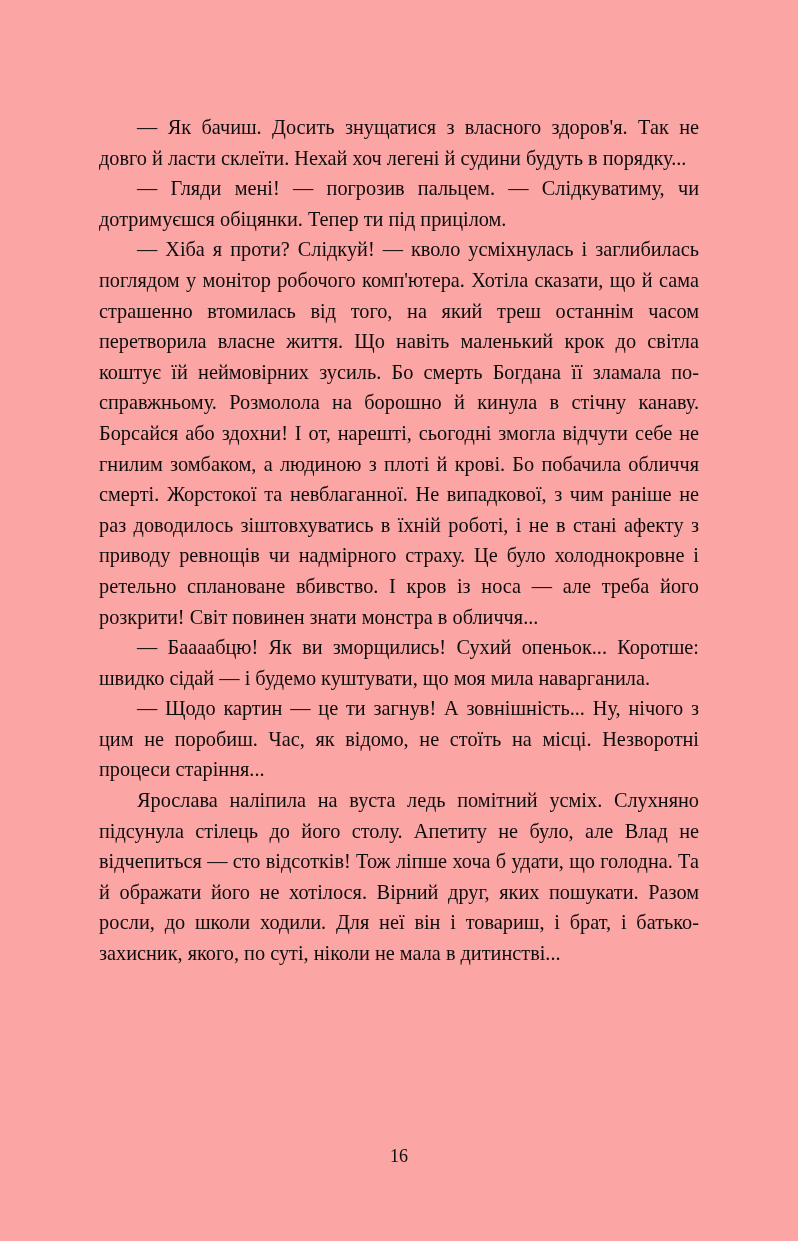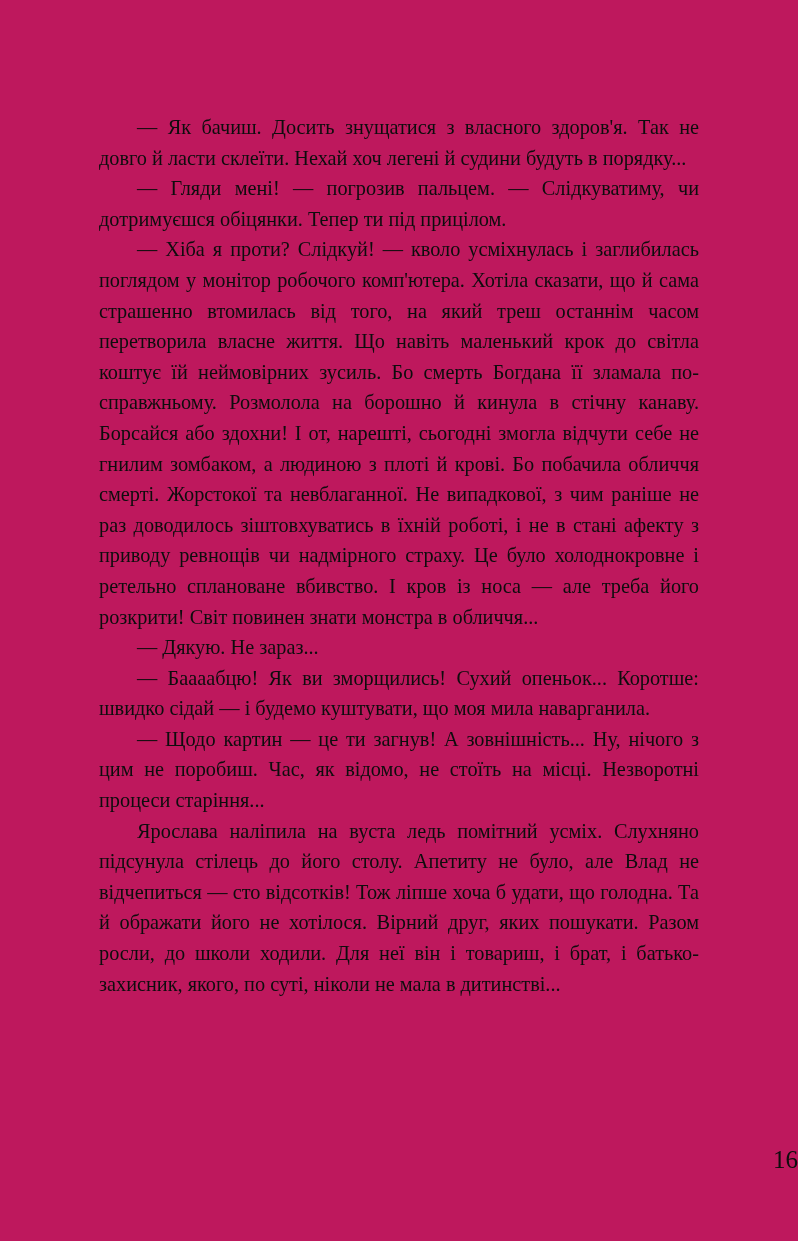--- a/index.html
+++ b/index.html
@@ -4,21 +4,21 @@
 <style>
   html, body {
     margin: 0;
     padding: 0;
     background: #ffffff;
   }
   .page {
     position: relative;
     width: 798px;
     height: 1241px;
-    background: #be185d;
+    background: #fca5a5;
     margin: 0 auto;
     overflow: hidden;
   }
   .text-block {
     position: absolute;
     left: 99px;
     top: 112px;
     width: 600px;
     font-family: "Liberation Serif", "DejaVu Serif", serif;
     font-size: 20.3px;
@@ -32,36 +32,35 @@
   .para {
     margin: 0;
     text-indent: 38px;
     text-align: justify;
   }
   .page-number {
     position: absolute;
     left: 0;
     right: 0;
     top: 1146px;
-    text-align: right;
+    text-align: center;
     font-family: "Liberation Serif", "DejaVu Serif", serif;
-    font-size: 25px;
+    font-size: 18px;
     color: #0d0d0d;
   }
 </style>
 </head>
 <body>
 
 <div class="page">
 
   <div class="text-block">
     <p class="para">— Як бачиш. Досить знущатися з власного здоров'я. Так не довго й ласти склеїти. Нехай хоч легені й судини будуть в порядку...</p>
     <p class="para">— Гляди мені! — погрозив пальцем. — Слідкуватиму, чи дотримуєшся обіцянки. Тепер ти під прицілом.</p>
     <p class="para">— Хіба я проти? Слідкуй! — кволо усміхнулась і заглибилась поглядом у монітор робочого комп'ютера. Хотіла сказати, що й сама страшенно втомилась від того, на який треш останнім часом перетворила власне життя. Що навіть маленький крок до світла коштує їй неймовірних зусиль. Бо смерть Богдана її зламала по-справжньому. Розмолола на борошно й кинула в стічну канаву. Борсайся або здохни! І от, нарешті, сьогодні змогла відчути себе не гнилим зомбаком, а людиною з плоті й крові. Бо побачила обличчя смерті. Жорстокої та невблаганної. Не випадкової, з чим раніше не раз доводилось зіштовхуватись в їхній роботі, і не в стані афекту з приводу ревнощів чи надмірного страху. Це було холоднокровне і ретельно сплановане вбивство. І кров із носа — але треба його розкрити! Світ повинен знати монстра в обличчя...</p>
-    <p class="para">— Дякую. Не зараз...</p>
     <p class="para">— Баааабцю! Як ви зморщились! Сухий опеньок... Коротше: швидко сідай — і будемо куштувати, що моя мила наварганила.</p>
     <p class="para">— Щодо картин — це ти загнув! А зовнішність... Ну, нічого з цим не поробиш. Час, як відомо, не стоїть на місці. Незворотні процеси старіння...</p>
     <p class="para">Ярослава наліпила на вуста ледь помітний усміх. Слухняно підсунула стілець до його столу. Апетиту не було, але Влад не відчепиться — сто відсотків! Тож ліпше хоча б удати, що голодна. Та й ображати його не хотілося. Вірний друг, яких пошукати. Разом росли, до школи ходили. Для неї він і товариш, і брат, і батько-захисник, якого, по суті, ніколи не мала в дитинстві...</p>
   </div>
 
   <div class="page-number">16</div>
 
 </div>
 
 </body></html>

